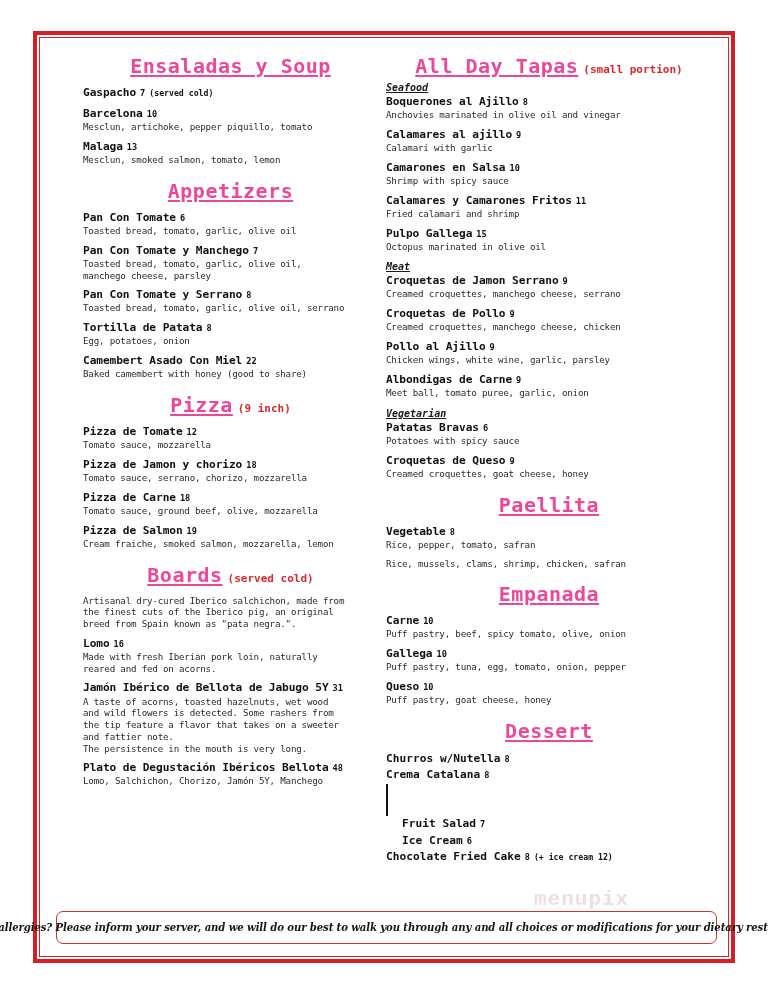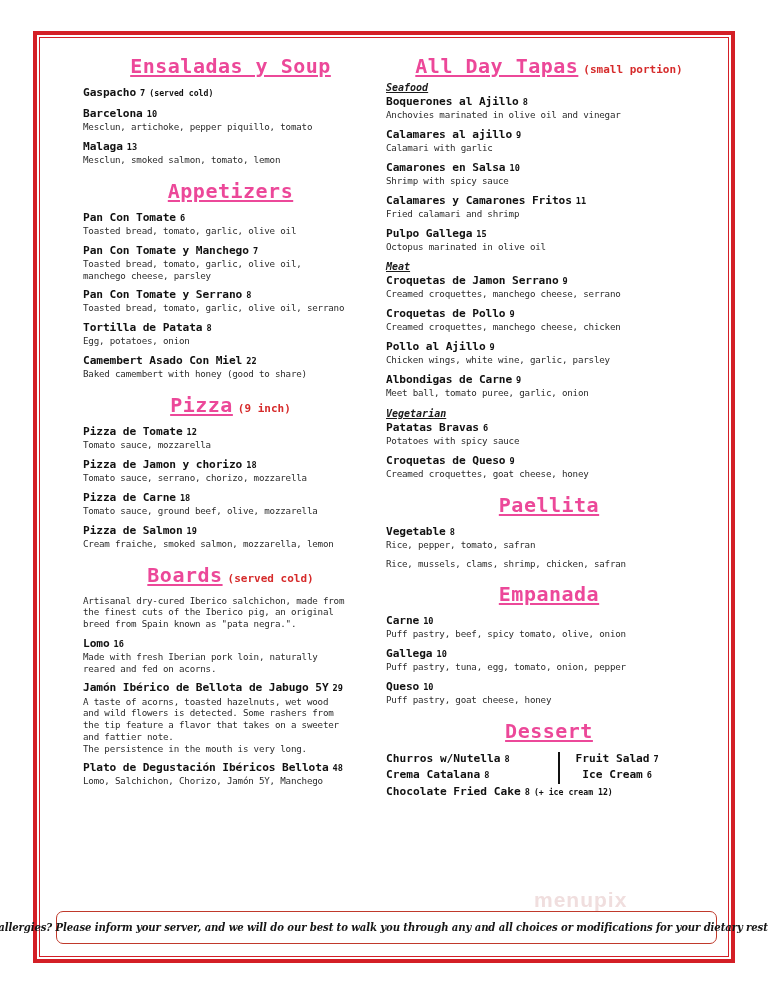--- a/index.html
+++ b/index.html
@@ -119,37 +119,38 @@
   }
 
   .gap-before { margin-top: 14px; }
   .gap-group  { margin-top: 9px; }
 
   
   .dessert-grid {
     display: flex;
     align-items: flex-start;
     margin-top: 2px;
+    flex-direction: column;
   }
   .dessert-left  { width: 172px; }
   .dessert-right { padding-left: 16px; }
   .dessert-divider {
     width: 1.5px;
     height: 32px;
     background: #111111;
     margin-top: 1px;
   }
   .dessert-line {
     font-size: 11.2px;
     font-weight: bold;
     color: #111111;
     line-height: 1.45;
     white-space: nowrap;
   }
-  .dessert-right .dessert-line { text-align: center; }
+  .dessert-right .dessert-line { text-align: left; }
   .dessert-wide {
     font-size: 11.2px;
     font-weight: bold;
     color: #111111;
     line-height: 1.45;
     white-space: nowrap;
   }
 
   
   .footer-box {
@@ -170,21 +171,21 @@
     font-size: 10.1px;
     color: #151515;
     letter-spacing: -0.1px;
     white-space: nowrap;
   }
 
   
   .watermark {
     position: absolute;
     left: 534px; top: 888px;
-    font-family: Liberation Sans, sans-serif;
+    font-family: Liberation Mono, monospace;
     font-size: 21px;
     font-weight: bold;
     letter-spacing: 1px;
     color: #f0dede;
     pointer-events: none;
     user-select: none;
   }
 </style>
 </head>
 <body>
@@ -260,21 +261,21 @@
             <div class="item-desc">Artisanal dry-cured Iberico salchichon, made from
 the finest cuts of the Iberico pig, an original
 breed from Spain known as "pata negra.".</div>
           </div>
           <div class="item">
             <div class="item-line"><span class="item-name">Lomo</span><span class="item-price">16</span></div>
             <div class="item-desc">Made with fresh Iberian pork loin, naturally
 reared and fed on acorns.</div>
           </div>
           <div class="item">
-            <div class="item-line"><span class="item-name">Jamón Ibérico de Bellota de Jabugo 5Y</span><span class="item-price">29</span></div>
+            <div class="item-line"><span class="item-name">Jamón Ibérico de Bellota de Jabugo 5Y</span><span class="item-price">31</span></div>
             <div class="item-desc">A taste of acorns, toasted hazelnuts, wet wood
 and wild flowers is detected. Some rashers from
 the tip feature a flavor that takes on a sweeter
 and fattier note.
 The persistence in the mouth is very long.</div>
           </div>
           <div class="item">
             <div class="item-line"><span class="item-name">Plato de Degustación Ibéricos Bellota</span><span class="item-price">48</span></div>
             <div class="item-desc">Lomo, Salchichon, Chorizo, Jamón 5Y, Manchego</div>
           </div>

